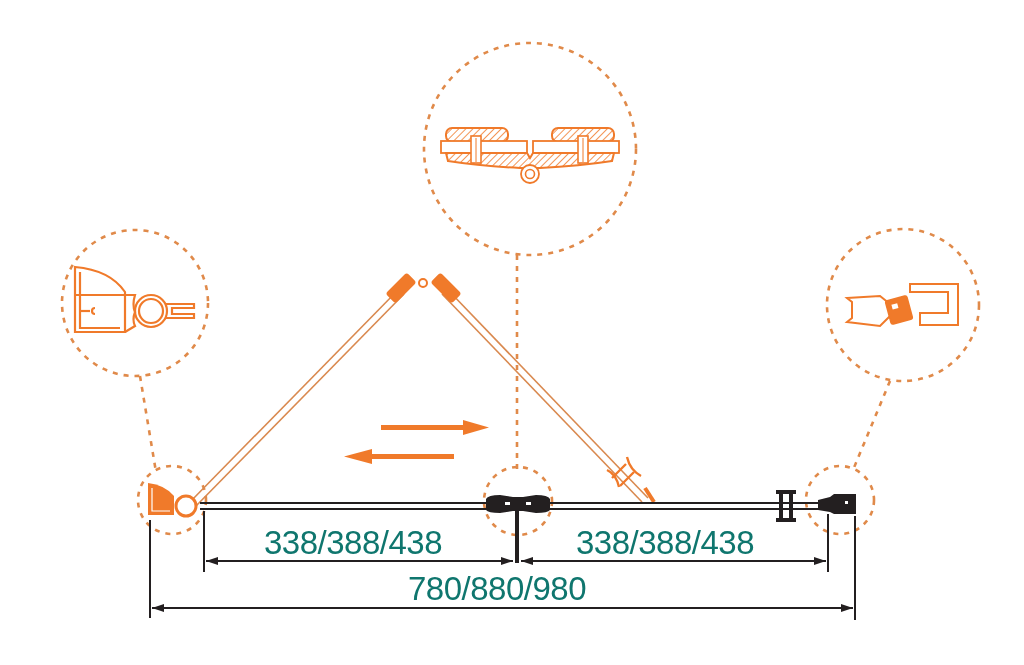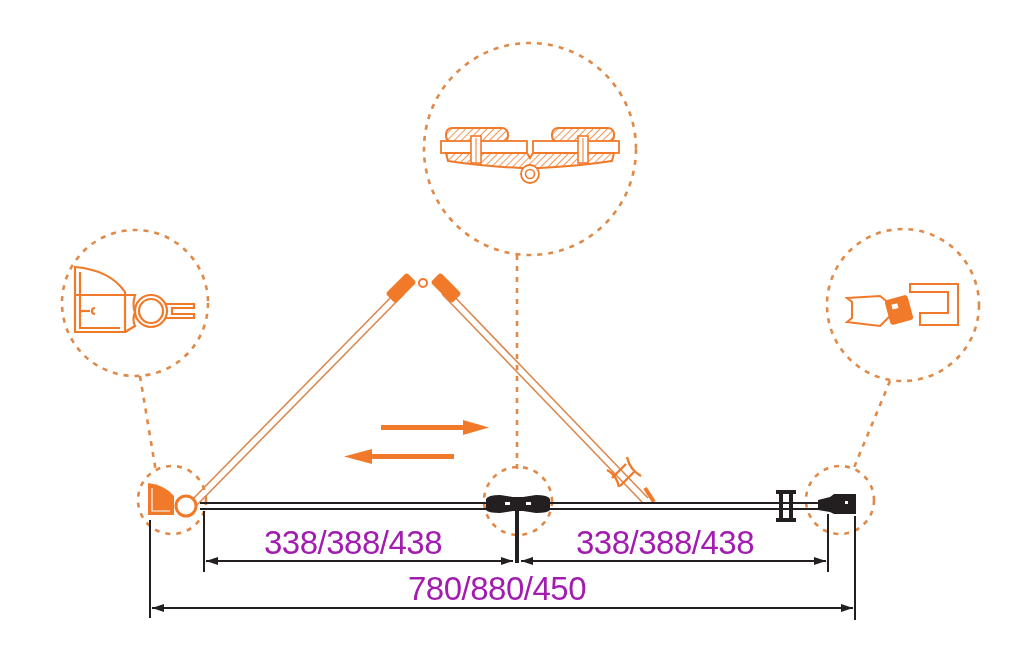--- a/index.html
+++ b/index.html
@@ -1,18 +1,18 @@
 <!DOCTYPE html>
 <html><head>
 <meta charset="utf-8">
 <style>
   html, body { margin: 0; padding: 0; background: #ffffff; }
   body { width: 1024px; height: 665px; overflow: hidden; position: relative; font-family: "Liberation Sans", sans-serif; }
   #diagram { position: absolute; left: 0; top: 0; width: 1024px; height: 665px; }
-  .dim-label { position: absolute; font-family: "Liberation Sans", sans-serif; font-size: 33px; color: #a21caf; letter-spacing: -0.5px; white-space: nowrap; line-height: 1; }
+  .dim-label { position: absolute; font-family: "Liberation Sans", sans-serif; font-size: 33px; color: #0f766e; letter-spacing: -0.5px; white-space: nowrap; line-height: 1; }
 </style>
 </head>
 <body>
 
 <svg id="diagram" viewBox="0 0 1024 665" xmlns="http://www.w3.org/2000/svg">
   <defs>
     <pattern id="hatch" width="5" height="5" patternUnits="userSpaceOnUse" patternTransform="rotate(45)">
       <line x1="0" y1="0" x2="0" y2="5" stroke="#f07a2a" stroke-width="1.6"></line>
     </pattern>
     <marker id="arrBlk" viewBox="0 0 12 8" refX="12" refY="4" markerWidth="12" markerHeight="8" orient="auto-start-reverse" markerUnits="userSpaceOnUse">
@@ -143,13 +143,13 @@
     <line x1="206" y1="561" x2="513" y2="561" marker-start="url(#arrBlk)" marker-end="url(#arrBlk)"></line>
 
     <line x1="521" y1="561" x2="826" y2="561" marker-start="url(#arrBlk)" marker-end="url(#arrBlk)"></line>
 
     <line x1="152" y1="608" x2="853" y2="608" marker-start="url(#arrBlk)" marker-end="url(#arrBlk)"></line>
   </g>
 </svg>
 
 <div class="dim-label" style="left:264px; top:526px;">338/388/438</div>
 <div class="dim-label" style="left:576px; top:526px;">338/388/438</div>
-<div class="dim-label" style="left:408px; top:572px;">780/880/450</div>
+<div class="dim-label" style="left:408px; top:572px;">780/880/980</div>
 
 </body></html>

